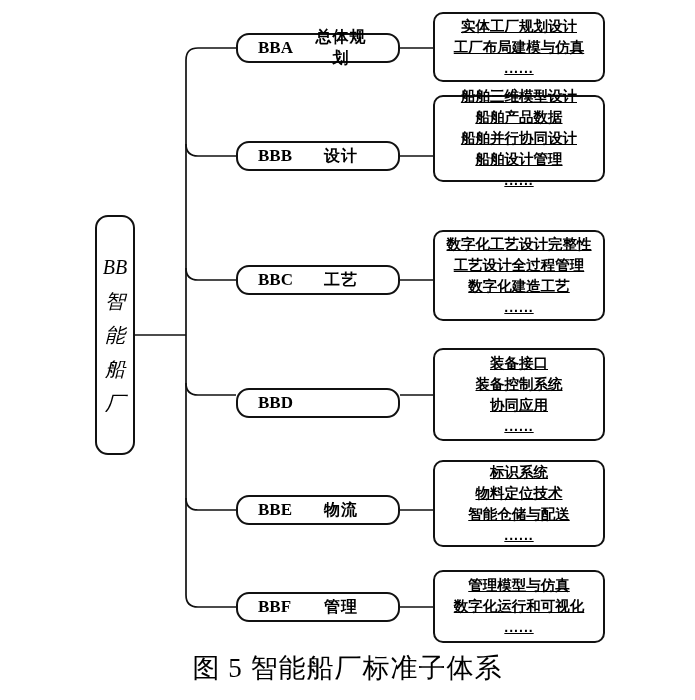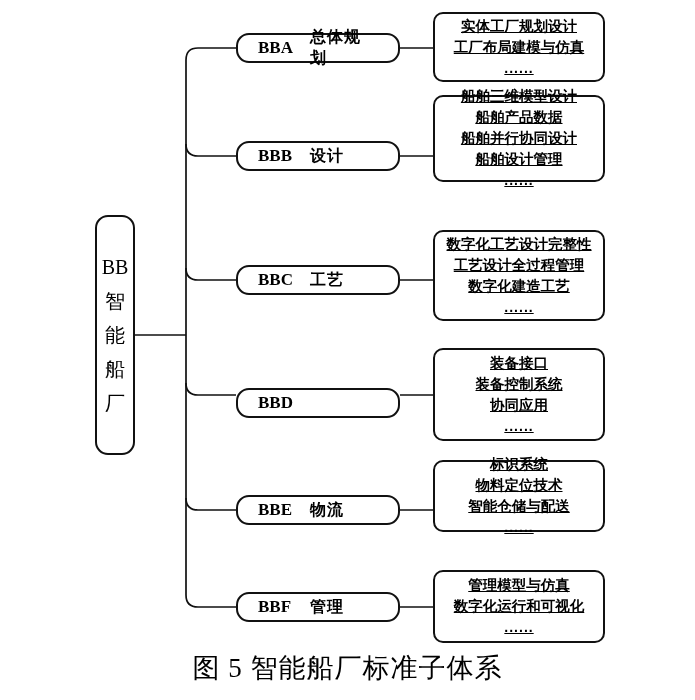--- a/index.html
+++ b/index.html
@@ -15,35 +15,35 @@
 
   
   .root-box{
     position:absolute;left:95px;top:215px;width:40px;height:240px;
     box-sizing:border-box;border:2px solid #111;border-radius:13px;
     display:flex;flex-direction:column;align-items:center;justify-content:center;
     background:#fff;
   }
   .root-box .vline{
     font-family:"Liberation Serif", serif;
-    font-size:20px;line-height:34px;font-weight:500;text-align:center;
+    font-size:20px;line-height:34px;font-weight:500;text-align:center;font-style:italic;
   }
 
   
   .mid-box{
     position:absolute;left:236px;width:164px;height:30px;
     box-sizing:border-box;border:2px solid #111;border-radius:13px;
     background:#fff;display:flex;align-items:center;
   }
   .mid-box .code{
     font-family:"Liberation Serif", serif;
     font-weight:bold;font-size:17px;padding-left:20px;width:52px;flex:0 0 auto;
   }
   .mid-box .label{
-    flex:1;text-align:left;font-weight:bold;font-size:16px;
+    flex:1;text-align:center;font-weight:bold;font-size:16px;
     padding-right:26px;letter-spacing:1px;
   }
 
   
   .child-box{
     position:absolute;left:433px;width:172px;
     box-sizing:border-box;border:2px solid #111;border-radius:10px;
     background:#fff;display:flex;flex-direction:column;justify-content:center;
   }
   .child-box .item{
@@ -141,21 +141,21 @@
     <div class="item dots">......</div>
   </div>
 
   <div class="child-box" style="top:348px;height:93px">
     <div class="item">装备接口</div>
     <div class="item">装备控制系统</div>
     <div class="item">协同应用</div>
     <div class="item dots">......</div>
   </div>
 
-  <div class="child-box" style="top:460px;height:72px">
+  <div class="child-box" style="top:460px;height:87px">
     <div class="item">标识系统</div>
     <div class="item">物料定位技术</div>
     <div class="item">智能仓储与配送</div>
     <div class="item dots">......</div>
   </div>
 
   <div class="child-box" style="top:570px;height:73px">
     <div class="item">管理模型与仿真</div>
     <div class="item">数字化运行和可视化</div>
     <div class="item dots">......</div>

